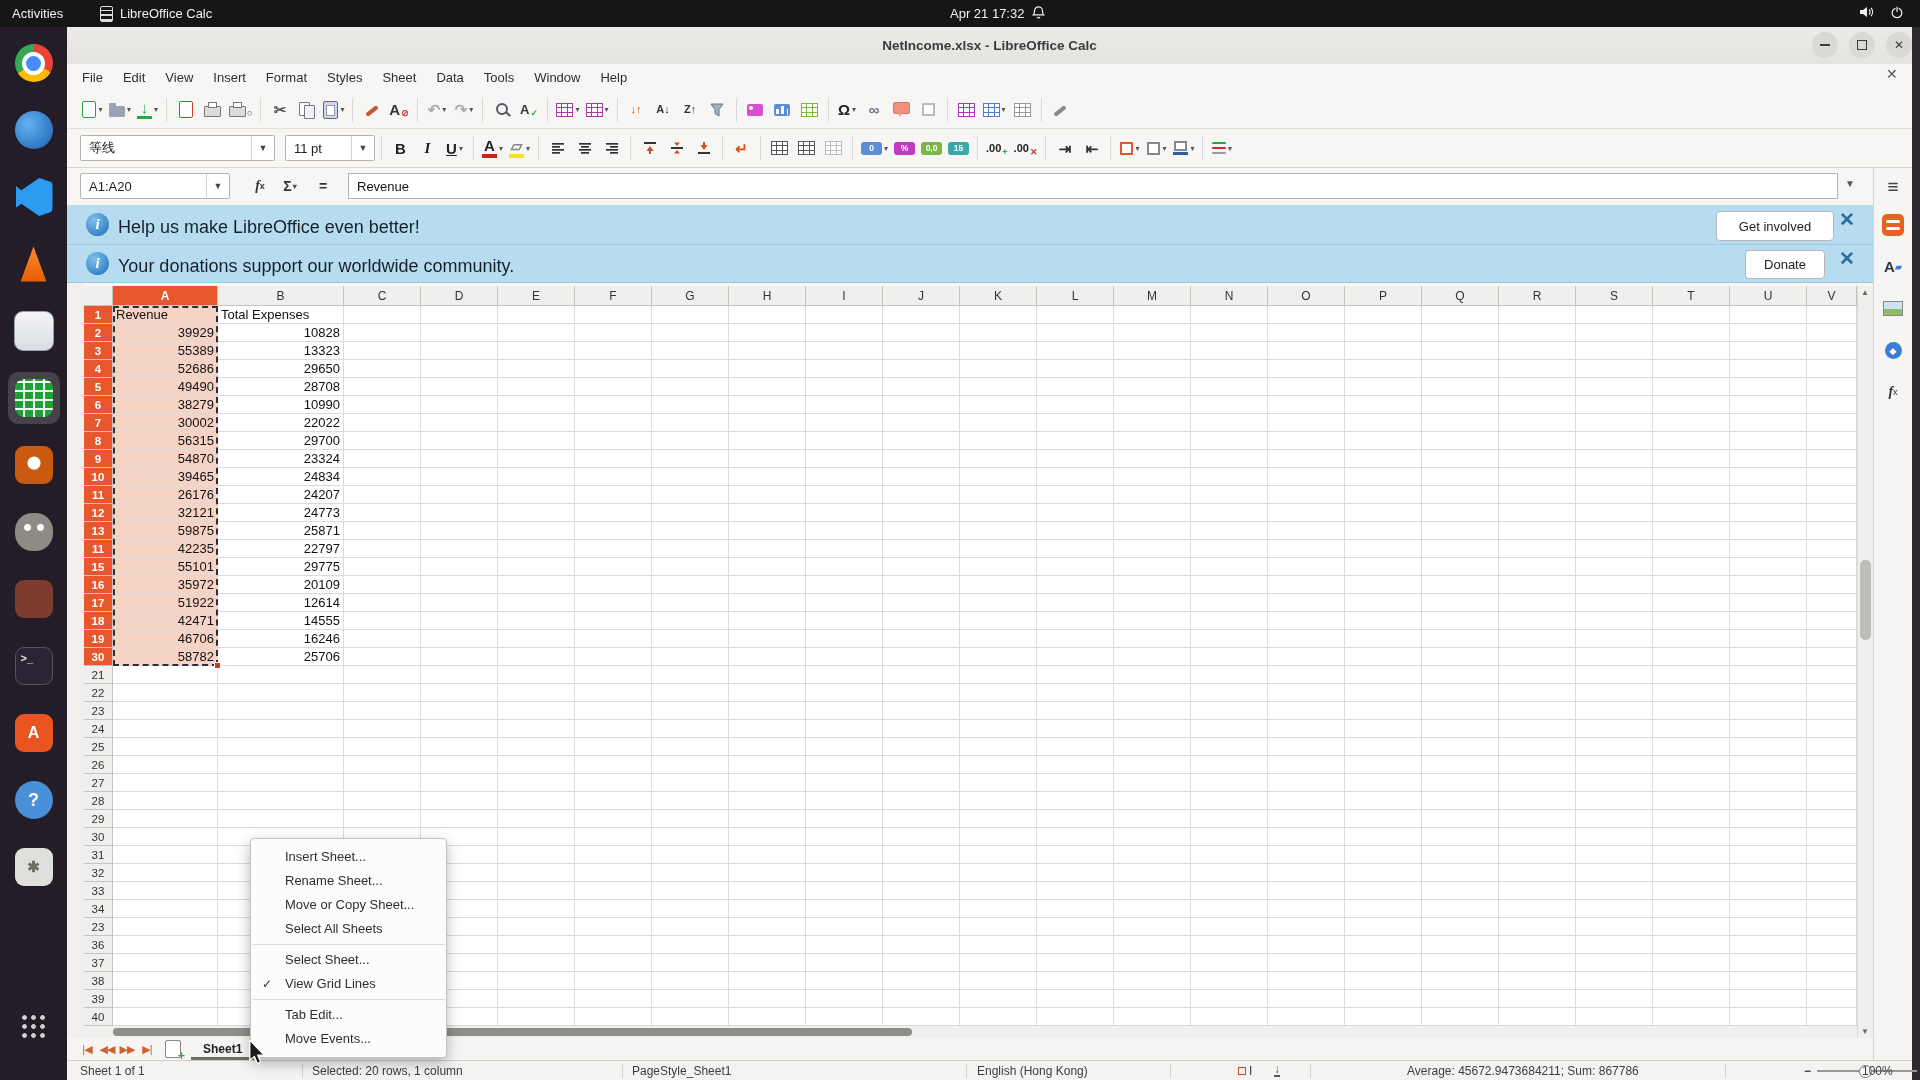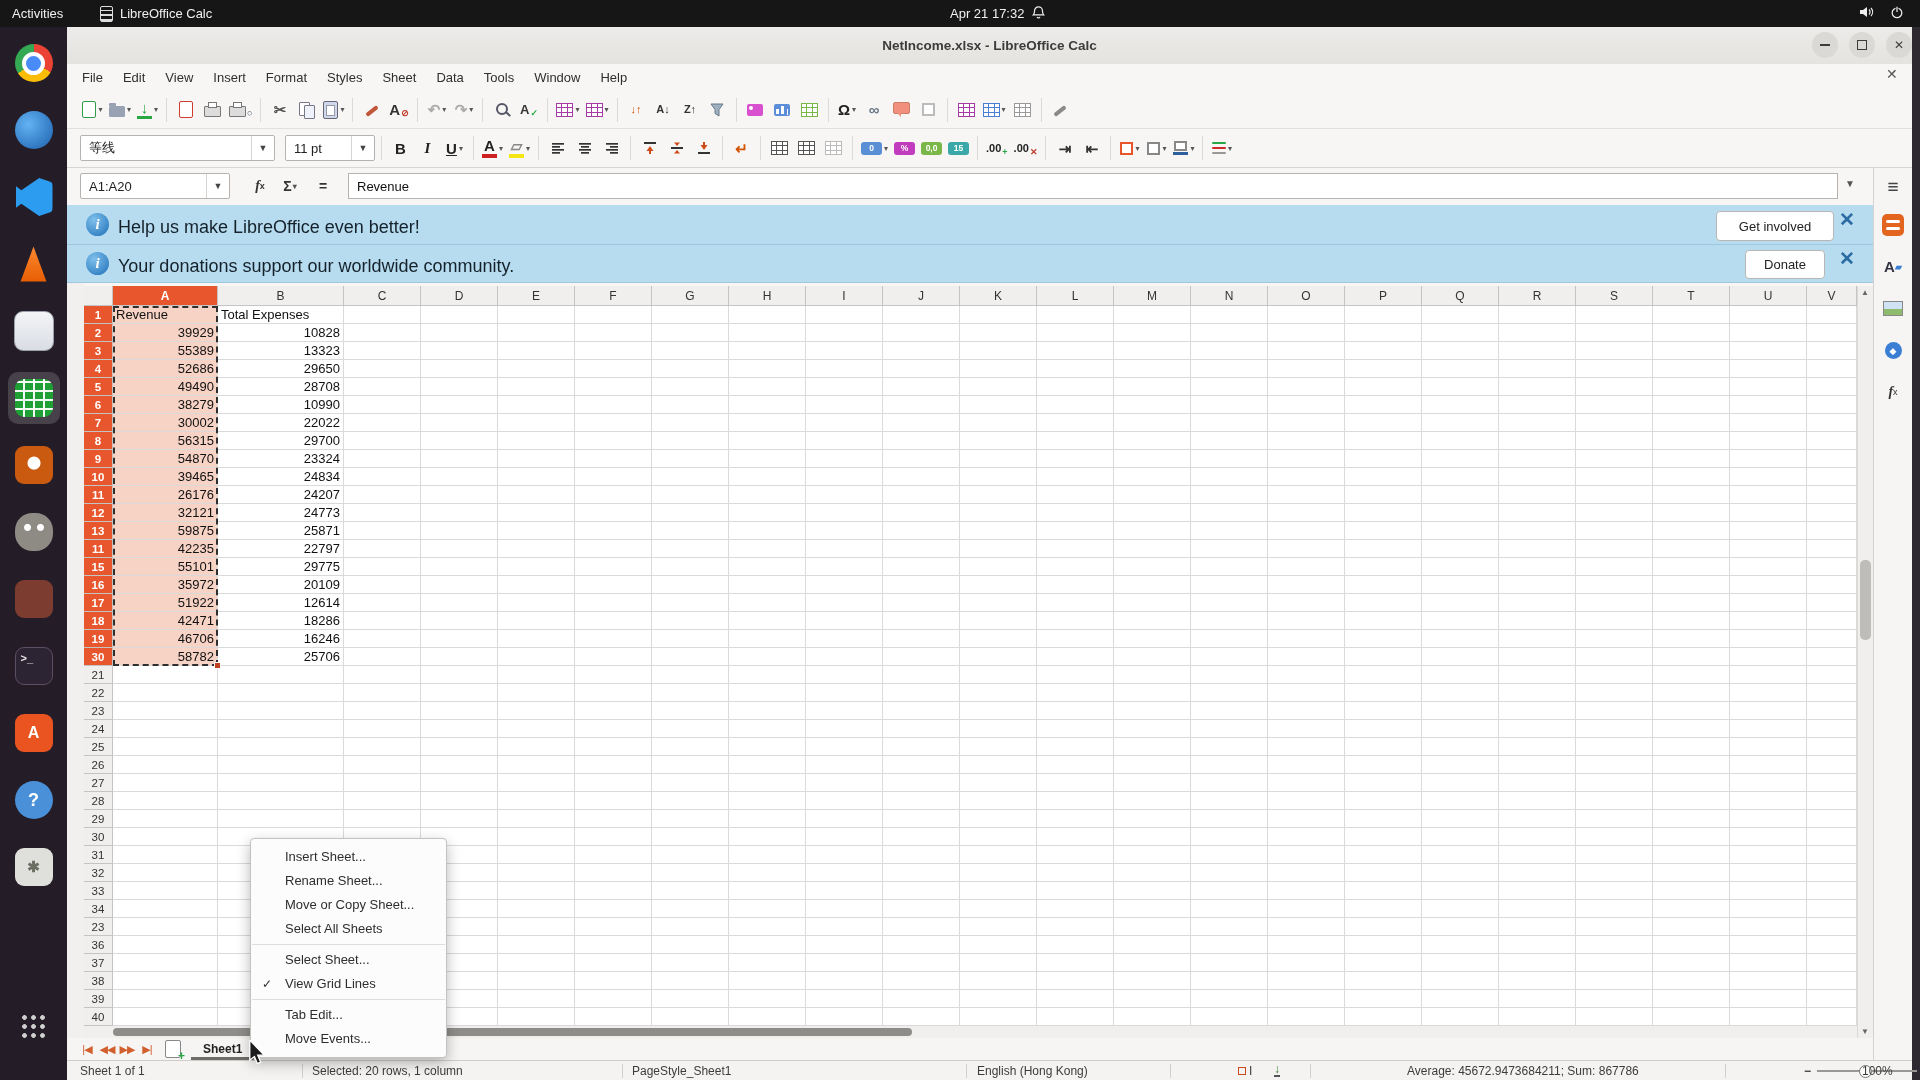--- a/index.html
+++ b/index.html
@@ -1083,21 +1083,21 @@
       <div class="gc" style="width: 77px;"></div>
       <div class="gc" style="width: 77px;"></div>
       <div class="gc" style="width: 77px;"></div>
       <div class="gc" style="width: 77px;"></div>
       <div class="gc" style="width: 77px;"></div>
       <div class="gc" style="width: 50px;"></div>
     </div>
     <div class="grow">
       <div class="rh sel">18</div>
       <div class="gc selc num" style="width: 105px;">42471</div>
-      <div class="gc num" style="width: 126px;">18286</div>
+      <div class="gc num" style="width: 126px;">14555</div>
       <div class="gc" style="width: 77px;"></div>
       <div class="gc" style="width: 77px;"></div>
       <div class="gc" style="width: 77px;"></div>
       <div class="gc" style="width: 77px;"></div>
       <div class="gc" style="width: 77px;"></div>
       <div class="gc" style="width: 77px;"></div>
       <div class="gc" style="width: 77px;"></div>
       <div class="gc" style="width: 77px;"></div>
       <div class="gc" style="width: 77px;"></div>
       <div class="gc" style="width: 77px;"></div>

